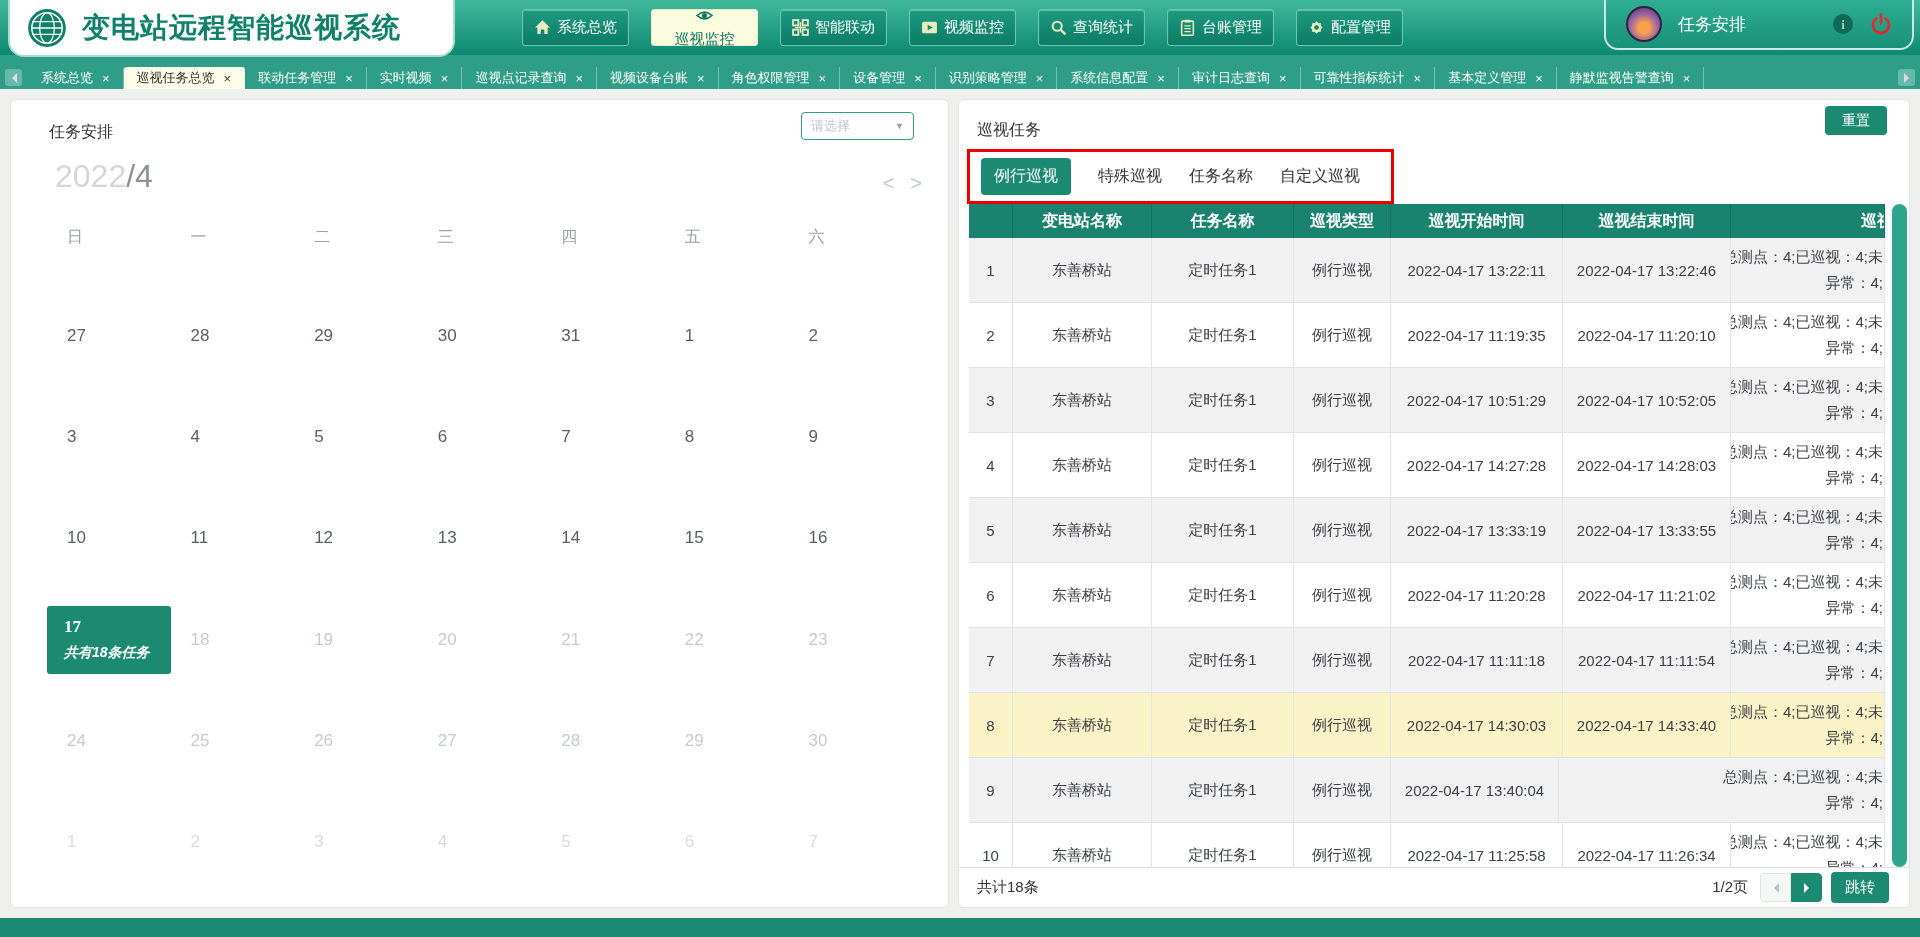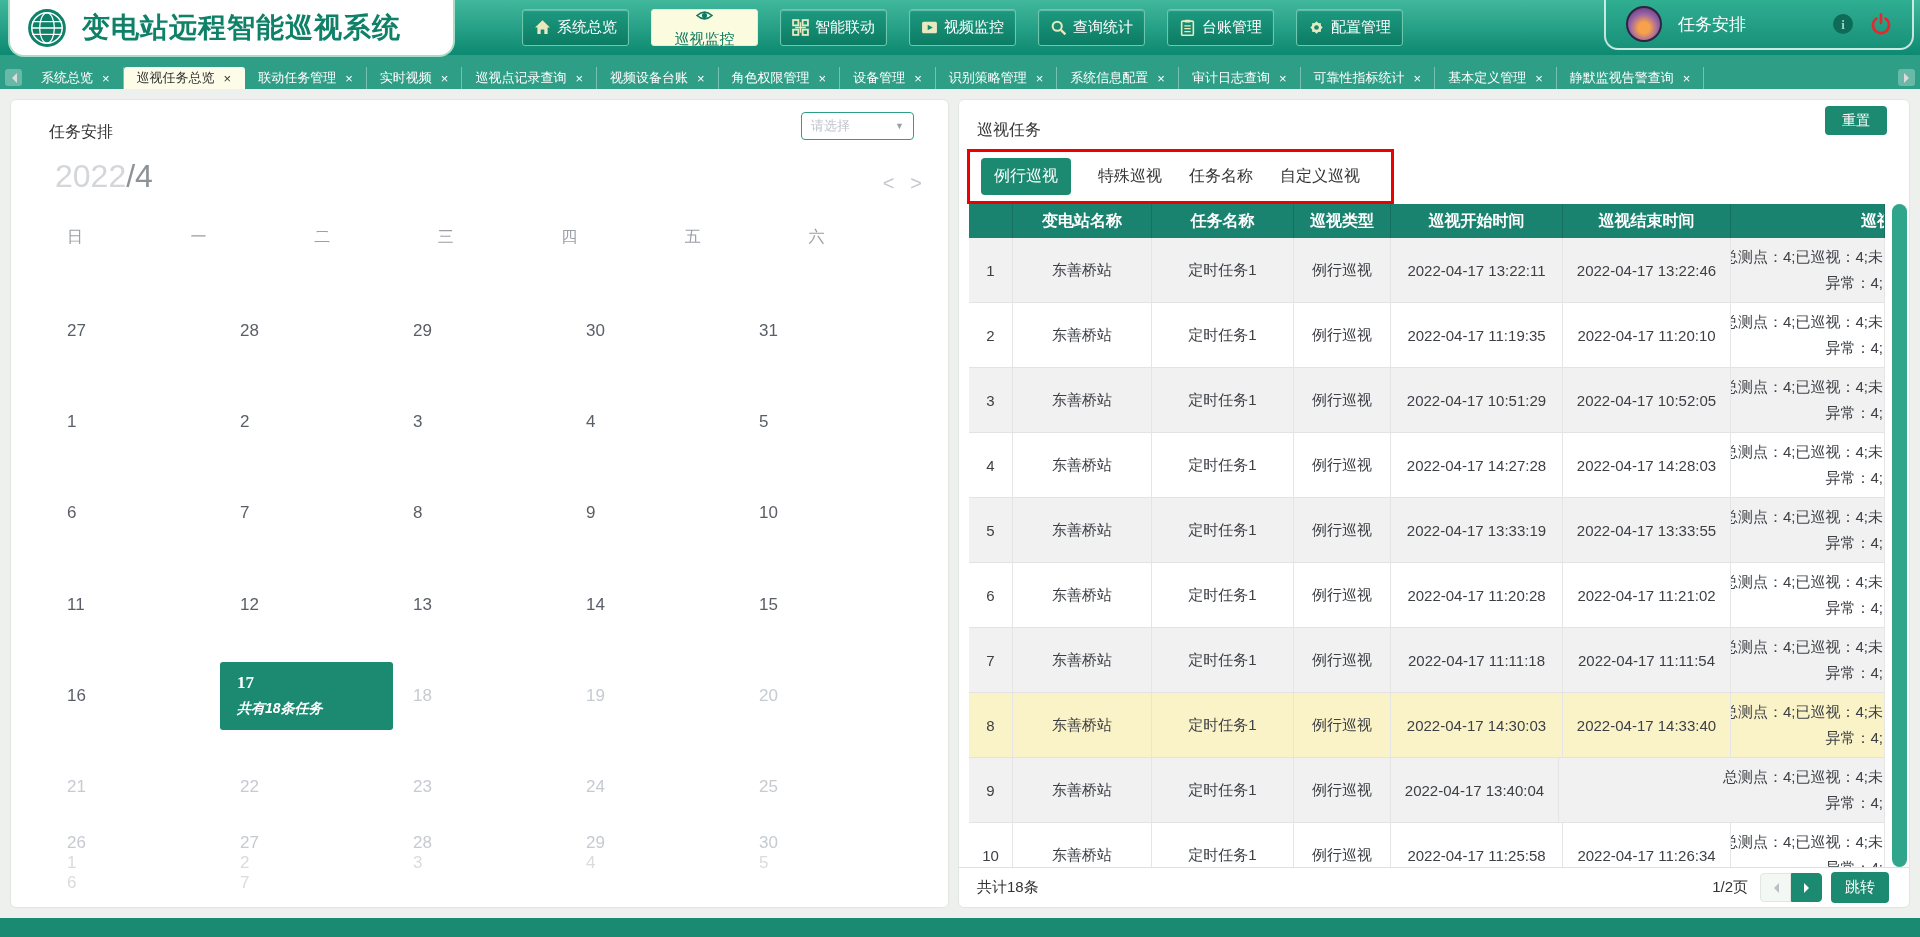--- a/index.html
+++ b/index.html
@@ -71,21 +71,21 @@
   .cal-ym .y { color:#d4d6d9; }
   .cal-ym .m { color:#8e9297; }
   .cal-nav { position:absolute; right:26px; top:72px; display:flex; gap:16px;
     font-size:20px; color:#c5c9cf; }
   .cal-nav span { cursor:pointer; }
   .weekdays { position:absolute; left:36px; right:36px; top:127px;
     display:grid; grid-template-columns:repeat(7,1fr);
     color:#9b9fa6; font-size:16px; }
   .weekdays span { padding-left:20px; }
   .cal-grid { position:absolute; left:36px; right:36px; top:185px; bottom:14px;
-    display:grid; grid-template-columns:repeat(5,1fr); grid-template-rows:repeat(6,1fr); }
+    display:grid; grid-template-columns:repeat(7,1fr); grid-template-rows:repeat(6,1fr); }
   .cal-cell { position:relative; display:flex; align-items:center;
     padding-left:20px; font-size:17px; color:#5a5e66; cursor:pointer; }
   .cal-cell.muted { color:#c6cad1; }
   .cal-cell.ghost { color:#d9dbde; }
   .sel-box { position:absolute; left:0; top:50%; transform:translateY(-50%);
     width:100%; height:68px; background:#1b8a70; border-radius:3px;
     color:#fff; padding:11px 0 0 17px; cursor:pointer; }
   .sel-box .num { font-size:17px; font-weight:bold;font-family:Liberation Serif, serif; }
   .sel-box .note { font-size:14px; font-weight:bold; font-style:italic; margin-top:7px; }
 

